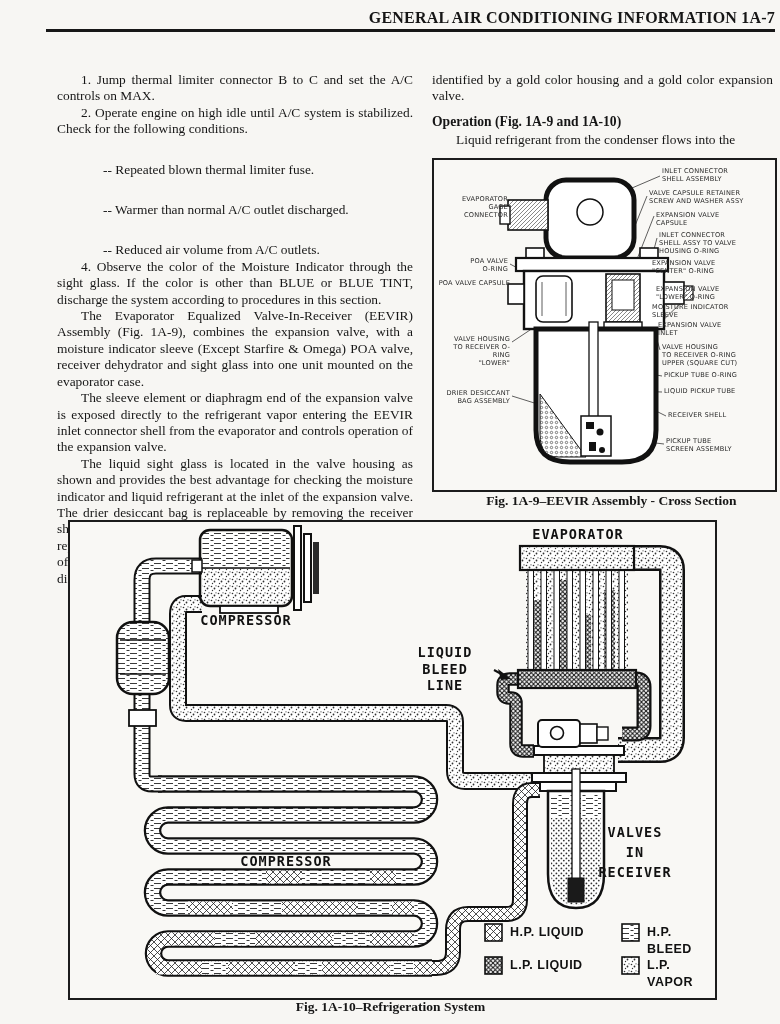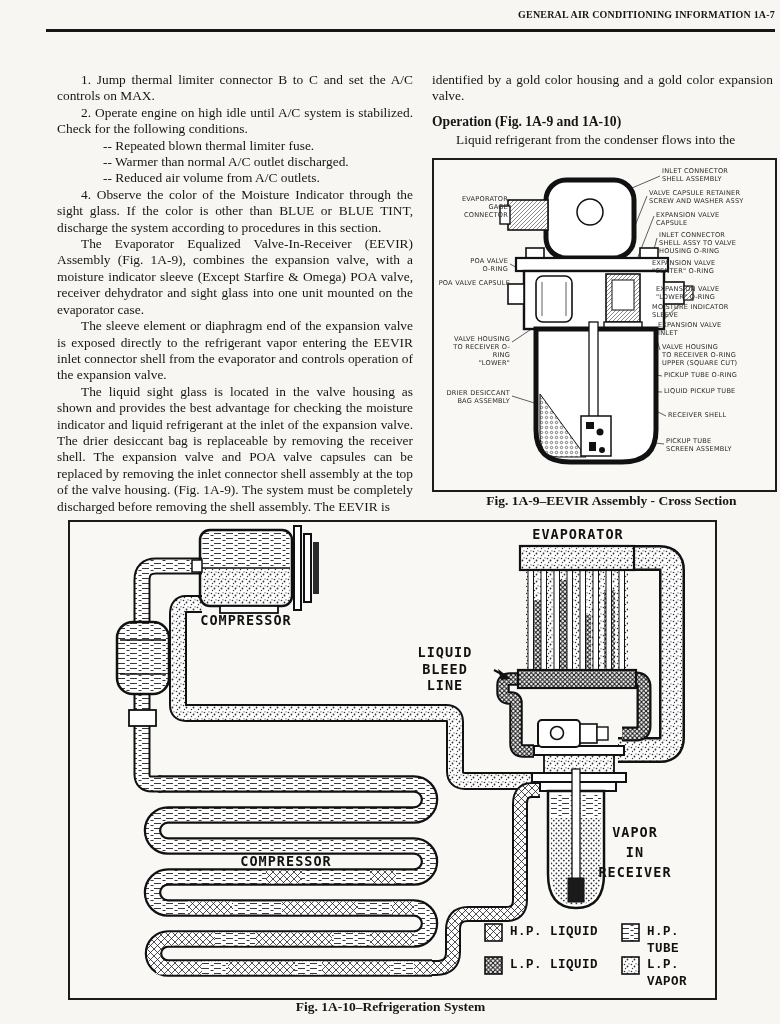--- a/index.html
+++ b/index.html
@@ -1,34 +1,34 @@
 <!DOCTYPE html>
 <html><head>
 <meta charset="utf-8">
 <style>
   html,body{margin:0;padding:0;background:#d8d5cf;}
   #page{position:relative;width:780px;height:1024px;background:#f7f6f3;overflow:hidden;
         font-family:"Liberation Serif",serif;color:#161616;}
   .hdr{position:absolute;top:9px;left:46px;width:729px;text-align:right;
-       font-weight:bold;font-size:10px;letter-spacing:.2px;}
+       font-weight:bold;font-size:16px;letter-spacing:.2px;}
   .hrule{position:absolute;top:29px;left:46px;width:729px;height:3px;background:#171717;}
   .col{position:absolute;font-size:13.4px;line-height:16.4px;text-align:justify;}
   .col p{margin:0;}
   p.num{text-indent:24px;}
-  p.dash{padding-left:46px;}
+  p.dash{padding-left:46px;margin-top:24px;}
   p.flush{text-indent:0;}
   .ophead{font-weight:bold;font-size:13.6px;margin:9px 0 2px 0 !important;text-align:left;}
   .figbox{position:absolute;border:2px solid #1c1c1c;background:#f9f8f5;}
   .figcap{position:absolute;text-align:center;font-weight:bold;font-size:13.5px;}
   .callout{position:absolute;font-family:"DejaVu Sans",sans-serif;font-size:6.6px;
            line-height:1.2;letter-spacing:.2px;color:#2a2a2a;white-space:pre-line;}
   .callout.r{text-align:right;}
   .diag-label{position:absolute;font-family:"DejaVu Sans Mono",monospace;font-weight:bold;
               font-size:13.5px;color:#111;letter-spacing:1px;white-space:pre-line;}
-  .legend-label{position:absolute;font-family:Liberation Mono, monospace;font-weight:bold;
+  .legend-label{position:absolute;font-family:Liberation Sans, sans-serif;font-weight:bold;
               font-size:12.5px;color:#111;letter-spacing:.5px;line-height:17px;height:17px;}
   svg{position:absolute;left:0;top:0;}
 </style>
 </head>
 <body>
 
 <div id="page">
 
   <div class="hdr">GENERAL AIR CONDITIONING INFORMATION 1A-7</div>
   <div class="hrule"></div>
@@ -284,23 +284,23 @@
         <polygon points="441,157 428,147 431,158" fill="#111"></polygon>
       </g>
     </svg>
 
     <div class="diag-label" style="left:448px;top:4px;width:120px;text-align:center;">EVAPORATOR</div>
     <div class="diag-label" style="left:116px;top:90px;width:120px;text-align:center;">COMPRESSOR</div>
     <div class="diag-label" style="left:146px;top:331px;width:140px;text-align:center;">COMPRESSOR</div>
     <div class="diag-label" style="left:330px;top:122px;width:90px;text-align:center;line-height:16.5px;">LIQUID
 BLEED
 LINE</div>
-    <div class="diag-label" style="left:505px;top:300px;width:120px;text-align:center;line-height:20px;">VAPOR
+    <div class="diag-label" style="left:505px;top:300px;width:120px;text-align:center;line-height:20px;">VALVES
 IN
 RECEIVER</div>
     <div class="legend-label" style="left:440px;top:402px;">H.P. LIQUID</div>
-    <div class="legend-label" style="left:577px;top:402px;">H.P. TUBE</div>
+    <div class="legend-label" style="left:577px;top:402px;">H.P. BLEED</div>
     <div class="legend-label" style="left:440px;top:435px;">L.P. LIQUID</div>
     <div class="legend-label" style="left:577px;top:435px;">L.P. VAPOR</div>
   </div>
   <div class="figcap" style="left:68px;top:999px;width:645px;">Fig. 1A-10–Refrigeration System</div>
 
 </div>
 
 </body></html>

